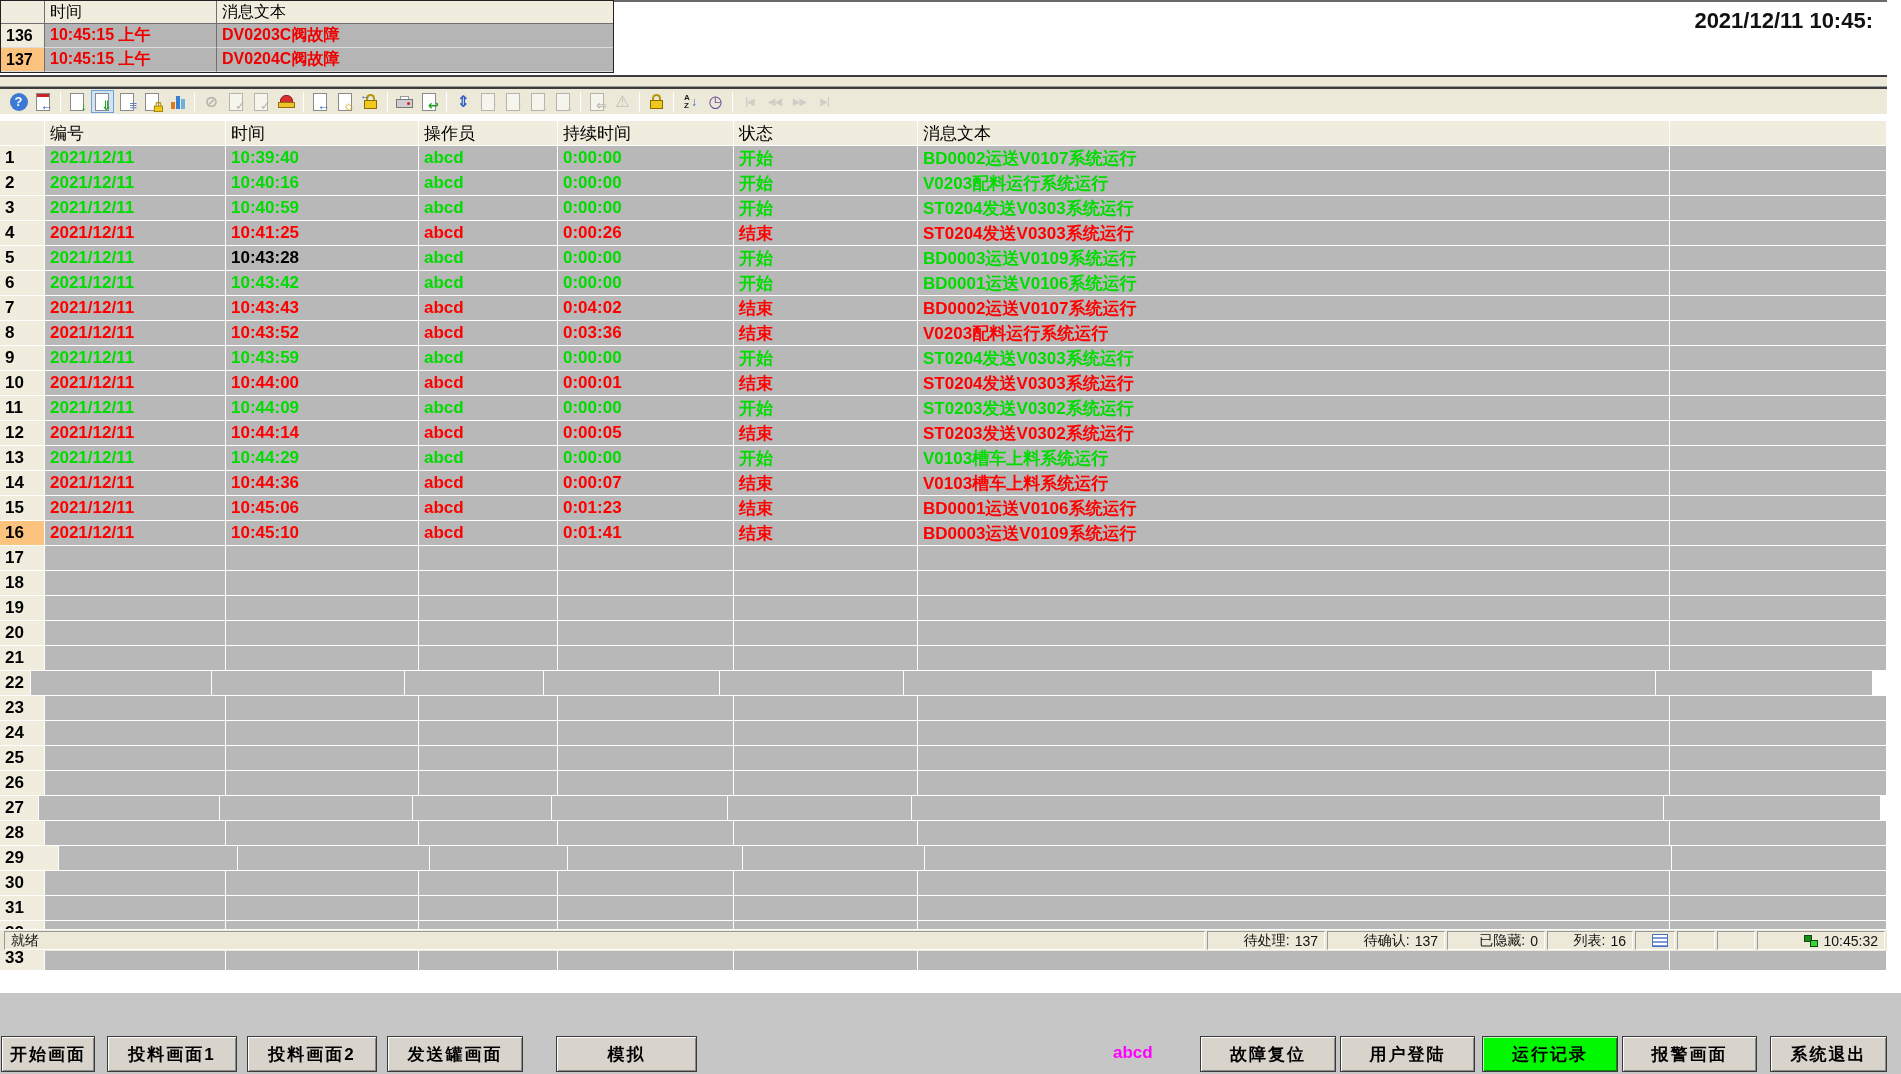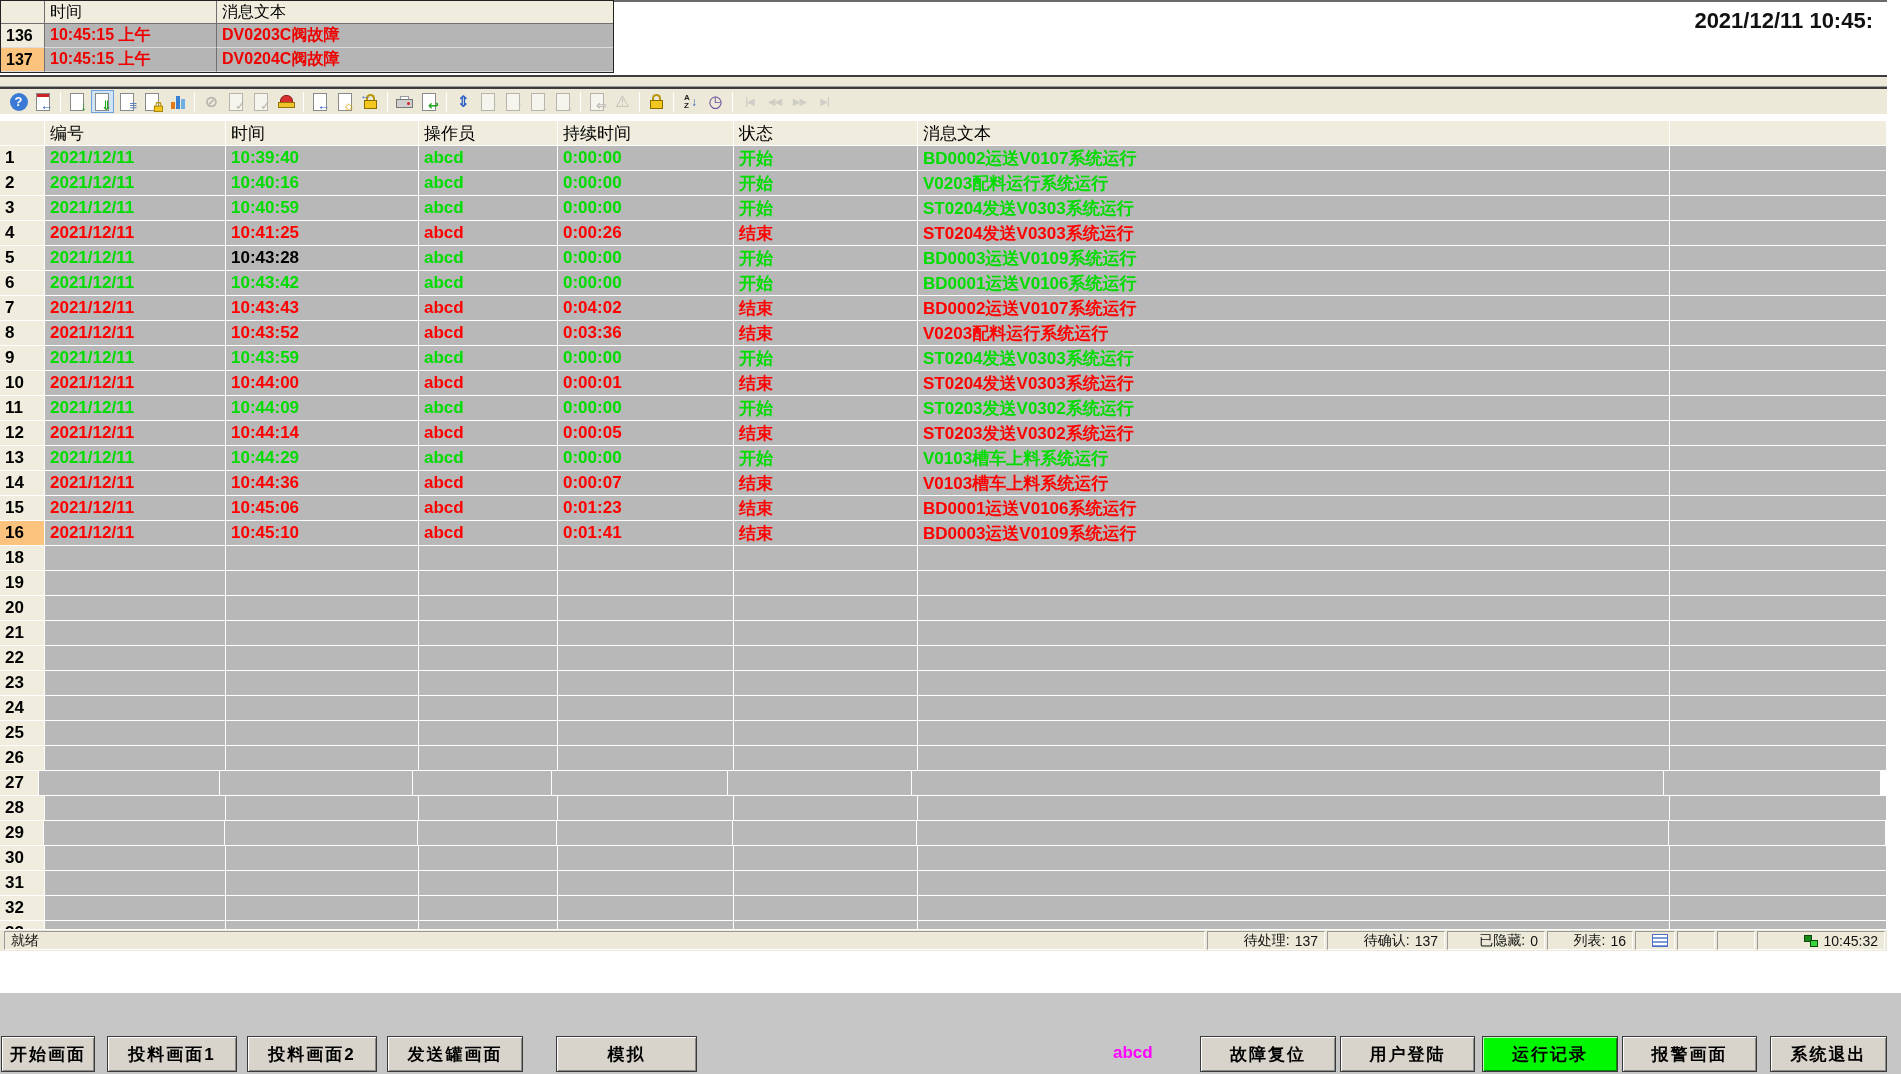--- a/index.html
+++ b/index.html
@@ -438,20 +438,30 @@
         <div class="cell numcell hl" style="width: 45px;">16</div>
         <div class="cell" style="width: 181px; color: rgb(255, 0, 0);">2021/12/11</div>
         <div class="cell" style="width: 193px; color: rgb(255, 0, 0);">10:45:10</div>
         <div class="cell" style="width: 139px; color: rgb(255, 0, 0);">abcd</div>
         <div class="cell" style="width: 176px; color: rgb(255, 0, 0);">0:01:41</div>
         <div class="cell" style="width: 184px; color: rgb(255, 0, 0);">结束</div>
         <div class="cell" style="width: 752px; color: rgb(255, 0, 0);">BD0003运送V0109系统运行</div>
         <div class="cell" style="width: 217px; color: rgb(255, 0, 0);"></div>
       </div>
       <div class="t-row">
+        <div class="cell numcell" style="width: 45px;">17</div>
+        <div class="cell" style="width: 181px;"></div>
+        <div class="cell" style="width: 193px;"></div>
+        <div class="cell" style="width: 139px;"></div>
+        <div class="cell" style="width: 176px;"></div>
+        <div class="cell" style="width: 184px;"></div>
+        <div class="cell" style="width: 752px;"></div>
+        <div class="cell" style="width: 217px;"></div>
+      </div>
+      <div class="t-row">
         <div class="cell numcell" style="width: 45px;">18</div>
         <div class="cell" style="width: 181px;"></div>
         <div class="cell" style="width: 193px;"></div>
         <div class="cell" style="width: 139px;"></div>
         <div class="cell" style="width: 176px;"></div>
         <div class="cell" style="width: 184px;"></div>
         <div class="cell" style="width: 752px;"></div>
         <div class="cell" style="width: 217px;"></div>
       </div>
       <div class="t-row">
@@ -478,21 +488,21 @@
         <div class="cell numcell" style="width: 45px;">21</div>
         <div class="cell" style="width: 181px;"></div>
         <div class="cell" style="width: 193px;"></div>
         <div class="cell" style="width: 139px;"></div>
         <div class="cell" style="width: 176px;"></div>
         <div class="cell" style="width: 184px;"></div>
         <div class="cell" style="width: 752px;"></div>
         <div class="cell" style="width: 217px;"></div>
       </div>
       <div class="t-row">
-        <div class="cell numcell" style="width: 45px; text-align: center;">22</div>
+        <div class="cell numcell" style="width: 31px; text-align: center;">22</div>
         <div class="cell" style="width: 181px;"></div>
         <div class="cell" style="width: 193px;"></div>
         <div class="cell" style="width: 139px;"></div>
         <div class="cell" style="width: 176px;"></div>
         <div class="cell" style="width: 184px;"></div>
         <div class="cell" style="width: 752px;"></div>
         <div class="cell" style="width: 217px;"></div>
       </div>
       <div class="t-row">
         <div class="cell numcell" style="width: 45px;">23</div>
@@ -548,21 +558,21 @@
         <div class="cell numcell" style="width: 45px;">28</div>
         <div class="cell" style="width: 181px;"></div>
         <div class="cell" style="width: 193px;"></div>
         <div class="cell" style="width: 139px;"></div>
         <div class="cell" style="width: 176px;"></div>
         <div class="cell" style="width: 184px;"></div>
         <div class="cell" style="width: 752px;"></div>
         <div class="cell" style="width: 217px;"></div>
       </div>
       <div class="t-row">
-        <div class="cell numcell" style="width: 44px;">29</div>
+        <div class="cell numcell" style="width: 59px;">29</div>
         <div class="cell" style="width: 181px;"></div>
         <div class="cell" style="width: 193px;"></div>
         <div class="cell" style="width: 139px;"></div>
         <div class="cell" style="width: 176px;"></div>
         <div class="cell" style="width: 184px;"></div>
         <div class="cell" style="width: 752px;"></div>
         <div class="cell" style="width: 217px;"></div>
       </div>
       <div class="t-row">
         <div class="cell numcell" style="width: 45px;">30</div>

